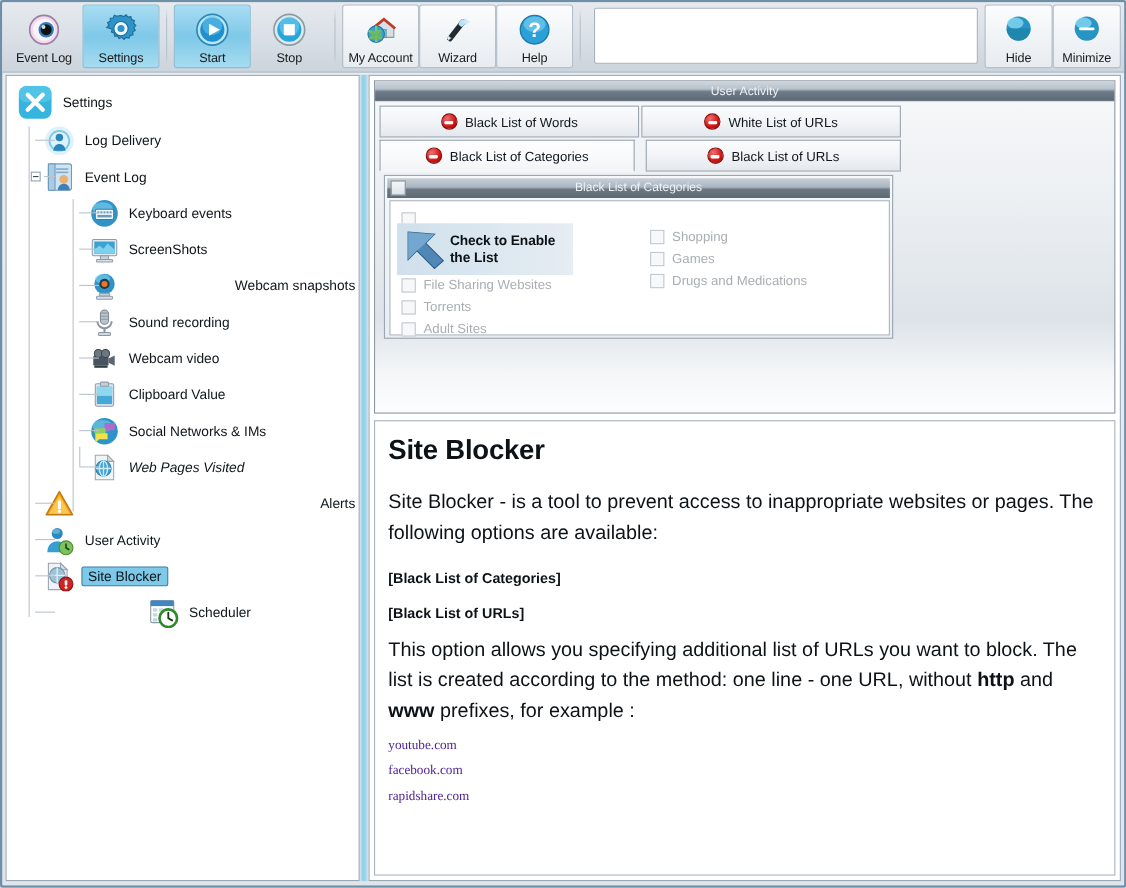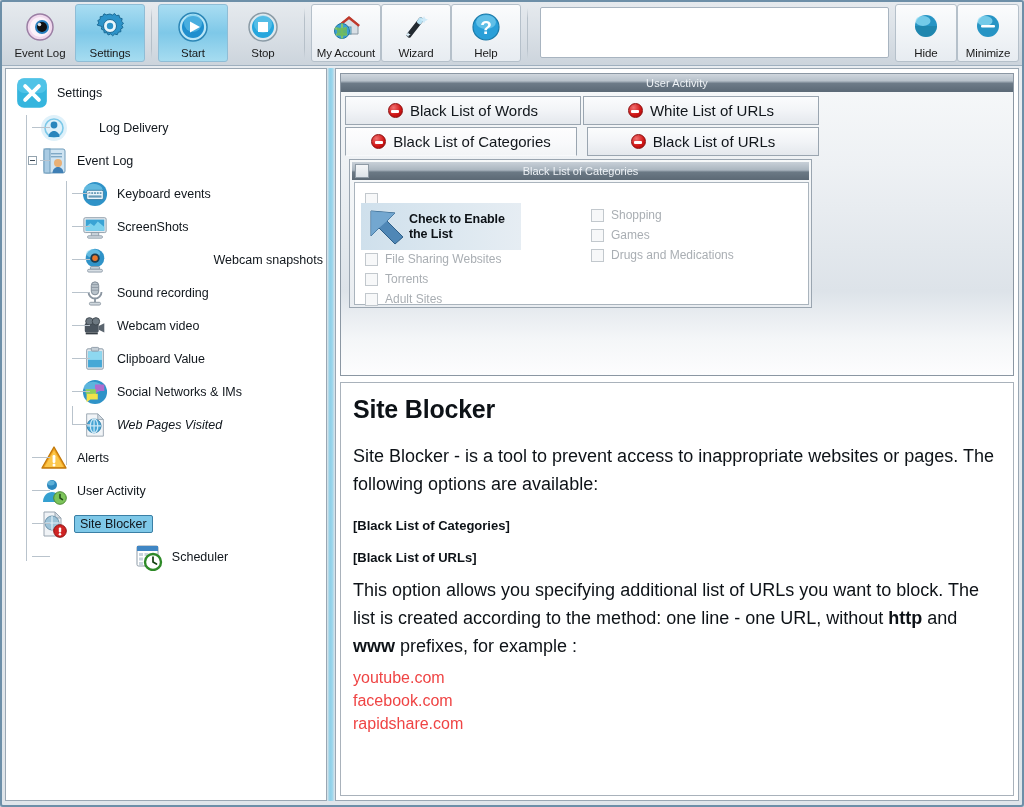--- a/index.html
+++ b/index.html
@@ -149,21 +149,21 @@
     display: flex; align-items: center; justify-content: center;
     letter-spacing: 0.1px;
   }
   #tabrows { padding: 4px 0 0 4px; position: relative; }
   .tabrow { display: flex; }
   .tabbtn {
     height: 29px;
     border: 1px solid #9aa5b0;
     background: linear-gradient(#fbfcfd 0%, #f2f4f7 50%, #e4e8ed 100%);
     display: flex; align-items: center; justify-content: center;
-    font-size: 15px; color: #11161b;
+    font-size: 12px; color: #11161b;
     gap: 7px;
     cursor: default;
     position: relative;
   }
   .tabbtn.wide  { width: 236px; }
   .tabbtn.wide2 { width: 232px; }
   .tabbtn.sel {
     background: linear-gradient(#fdfdfe 0%, #f8f9fb 60%, #f2f4f6 100%);
     border-bottom-color: #f8f9fb;
     z-index: 3;
@@ -255,22 +255,22 @@
     letter-spacing: -0.2px;
   }
   #desc p {
     margin: 0 0 14px 0;
     font-size: 18px; line-height: 28px;
   }
   #desc p.hdr {
     font-weight: bold; margin-bottom: 4px; font-size: 13px;
   }
   #desc .urlline {
-    font-family: Liberation Sans, sans-serif;
-    font-size: 16px; line-height: 23px; color: #ef4444;
+    font-family: Liberation Serif, serif;
+    font-size: 12px; line-height: 23px; color: #4c1d95;
   }
   #desc .spacer { height: 22px; }
 </style>
 </head>
 <body>
 
 <div id="app">
 
   <div id="toolbar">
 
@@ -384,21 +384,21 @@
 
         <div class="trow" style="height:36px;">
           <svg class="ticon" viewBox="0 0 28 28" style="width:32px;height:32px;flex:0 0 32px;margin-left:4px;">
             <rect x="1" y="1" width="26" height="26" rx="6" fill="#35b5de"></rect>
             <rect x="1" y="1" width="26" height="13" rx="6" fill="#62cdec" opacity=".6"></rect>
             <path d="M8 8l12 12M20 8L8 20" stroke="#fff" stroke-width="3.4" stroke-linecap="round"></path>
           </svg>
           <span class="tlabel">Settings</span>
         </div>
 
-        <div class="trow" style="padding-left:28px;gap:22px;">
+        <div class="trow" style="padding-left:28px;">
           <div class="tline-h" style="left:20px; top:16px; width:18px;"></div>
           <svg class="ticon" viewBox="0 0 28 28">
             <circle cx="14" cy="14" r="13" fill="#dff1fa"></circle>
             <circle cx="14" cy="14" r="9" fill="none" stroke="#7cc8e8" stroke-width="1.6"></circle>
             <circle cx="14" cy="11" r="3.4" fill="#2a86bd"></circle>
             <path d="M8.5 23c0-3.6 2.6-6 5.5-6s5.5 2.4 5.5 6z" fill="#2a86bd"></path>
           </svg>
           <span class="tlabel">Log Delivery</span>
         </div>
 
@@ -516,21 +516,21 @@
           <svg class="ticon sm" viewBox="0 0 28 28">
             <path d="M5 2h12l6 6v18H5z" fill="#f1f4f7" stroke="#9aa6b1"></path>
             <path d="M17 2l6 6h-6z" fill="#d5dde4" stroke="#9aa6b1"></path>
             <circle cx="13" cy="15" r="7.5" fill="#45a4d4" stroke="#2b7ba6"></circle>
             <path d="M5.5 15h15M13 7.5v15" stroke="#cbe8f6" stroke-width="1.3" fill="none"></path>
             <ellipse cx="13" cy="15" rx="4" ry="7.5" fill="none" stroke="#cbe8f6" stroke-width="1.3"></ellipse>
           </svg>
           <span class="tlabel">Web Pages Visited</span>
         </div>
 
-        <div class="trow" style="padding-left:28px;">
+        <div class="trow" style="padding-left:28px;justify-content:space-between;">
           <div class="tline-h" style="left:20px; top:16px; width:18px;"></div>
           <svg class="ticon" viewBox="0 0 28 28">
             <path d="M14 3l12 21H2z" fill="#f3a521" stroke="#c27a0c" stroke-width="1.4" stroke-linejoin="round"></path>
             <path d="M14 6.5l9.5 16.5h-19z" fill="#fbc74c"></path>
             <rect x="12.6" y="11" width="2.8" height="8" rx="1.2" fill="#fff"></rect>
             <circle cx="14" cy="21" r="1.5" fill="#fff"></circle>
           </svg>
           <span class="tlabel">Alerts</span>
         </div>
 

